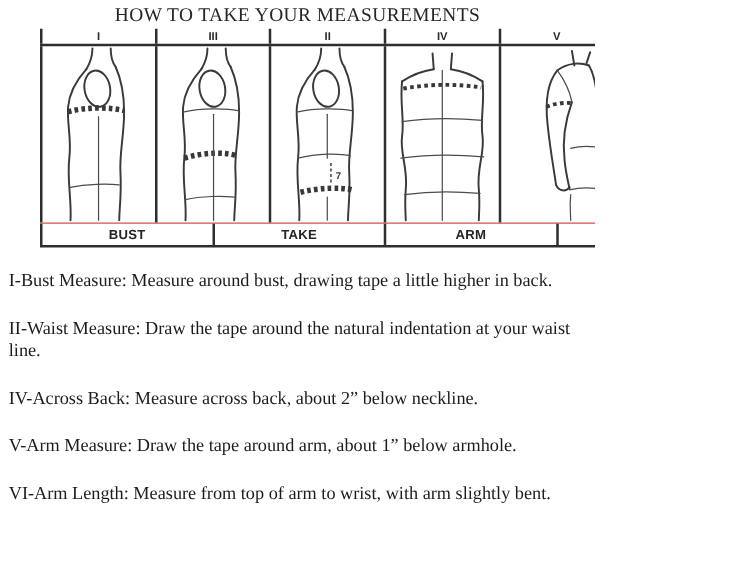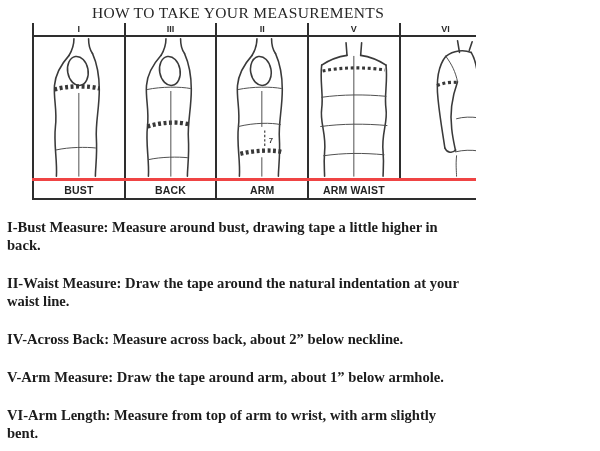--- a/index.html
+++ b/index.html
@@ -23,56 +23,57 @@
     font-family:"Liberation Sans", sans-serif; font-weight:bold;
     font-size:9px; line-height:1; padding-bottom:1px; color:#2a2a2a;
   }
   .panels {
     display:grid; grid-template-columns:repeat(6,1fr);
     height:141px; border-top:2px solid #2e2e2e; border-right:2px solid #2e2e2e;
   }
   .panel { border-left:2px solid #2e2e2e; overflow:hidden; }
   .panel svg { display:block; width:100%; height:100%; }
   .labels {
-    display:grid; grid-template-columns:repeat(6,1fr);
-    height:17px; border-top:3px solid #ef4444; border-bottom:2px solid #2e2e2e;
+    display:grid; grid-template-columns:repeat(4,1fr);
+    height:17px; border-top:1px solid #ef4444; border-bottom:2px solid #2e2e2e;
     border-right:2px solid #2e2e2e;
   }
   .labels .lcell {
     border-left:2px solid #2e2e2e;
     display:flex; align-items:center; justify-content:center;
     font-family:"Liberation Sans", sans-serif; font-weight:bold;
     font-size:10.5px; letter-spacing:0.2px; color:#242424; white-space:nowrap;
   }
   
   .outline { fill:none; stroke:#3a3a3a; stroke-width:1.6; stroke-linecap:round; }
   .thin    { fill:none; stroke:#4c4c4c; stroke-width:1; stroke-linecap:round; }
   .tape    { fill:none; stroke:#383838; stroke-width:4.5; stroke-dasharray:3 2.6; }
   .tape-n  { fill:none; stroke:#383838; stroke-width:3.2; stroke-dasharray:3 2.8; }
   .dashln  { fill:none; stroke:#3a3a3a; stroke-width:1.2; stroke-dasharray:2.5 2; }
   .svgnum  { font-family:"Liberation Sans", sans-serif; font-size:8px; fill:#3a3a3a; font-weight:bold; }
   
   .instructions { margin:18px 10px 0 7px; }
   .instructions p {
-    margin:0 0 20px 0; font-size:14.6px; line-height:18px; color:#1c1c1c;font-weight:bold;
+    margin:0 0 20px 0; font-size:14.6px; line-height:18px; color:#1c1c1c;
   }
 </style>
 </head>
 <body>
 
 <div class="page">
 
   <div class="title">HOW TO TAKE YOUR MEASUREMENTS</div>
 
   <div class="strip">
 
     <div class="numerals">
       <div class="ncell">I</div>
       <div class="ncell">III</div>
       <div class="ncell">II</div>
+      <div class="ncell">IV</div>
       <div class="ncell">V</div>
       <div class="ncell">VI</div>
     </div>
 
     <div class="panels">
 
       <div class="panel">
         <svg viewBox="0 0 92 141">
           <path class="outline" d="M41,0 C41,7 39,12 36,17"></path>
           <path class="outline" d="M56,0 C56,7 57,11 60,15"></path>
@@ -164,21 +165,21 @@
           <path class="thin" d="M60,84 C58,104 60,124 59,141"></path>
           <path class="thin" d="M60,104 C68,102 77,102 85,103"></path>
           <path class="thin" d="M59,128 C68,126 77,126 85,127"></path>
         </svg>
       </div>
 
     </div>
 
     <div class="labels">
       <div class="lcell">BUST</div>
-      <div class="lcell">BACK</div>
+      <div class="lcell">TAKE</div>
       <div class="lcell">ARM</div>
       <div class="lcell">ARM WAIST</div>
     </div>
 
   </div>
 
   <div class="instructions">
     <p>I-Bust Measure: Measure around bust, drawing tape a little higher in back.</p>
     <p>II-Waist Measure: Draw the tape around the natural indentation at your waist line.</p>
     <p>IV-Across Back: Measure across back, about 2” below neckline.</p>

